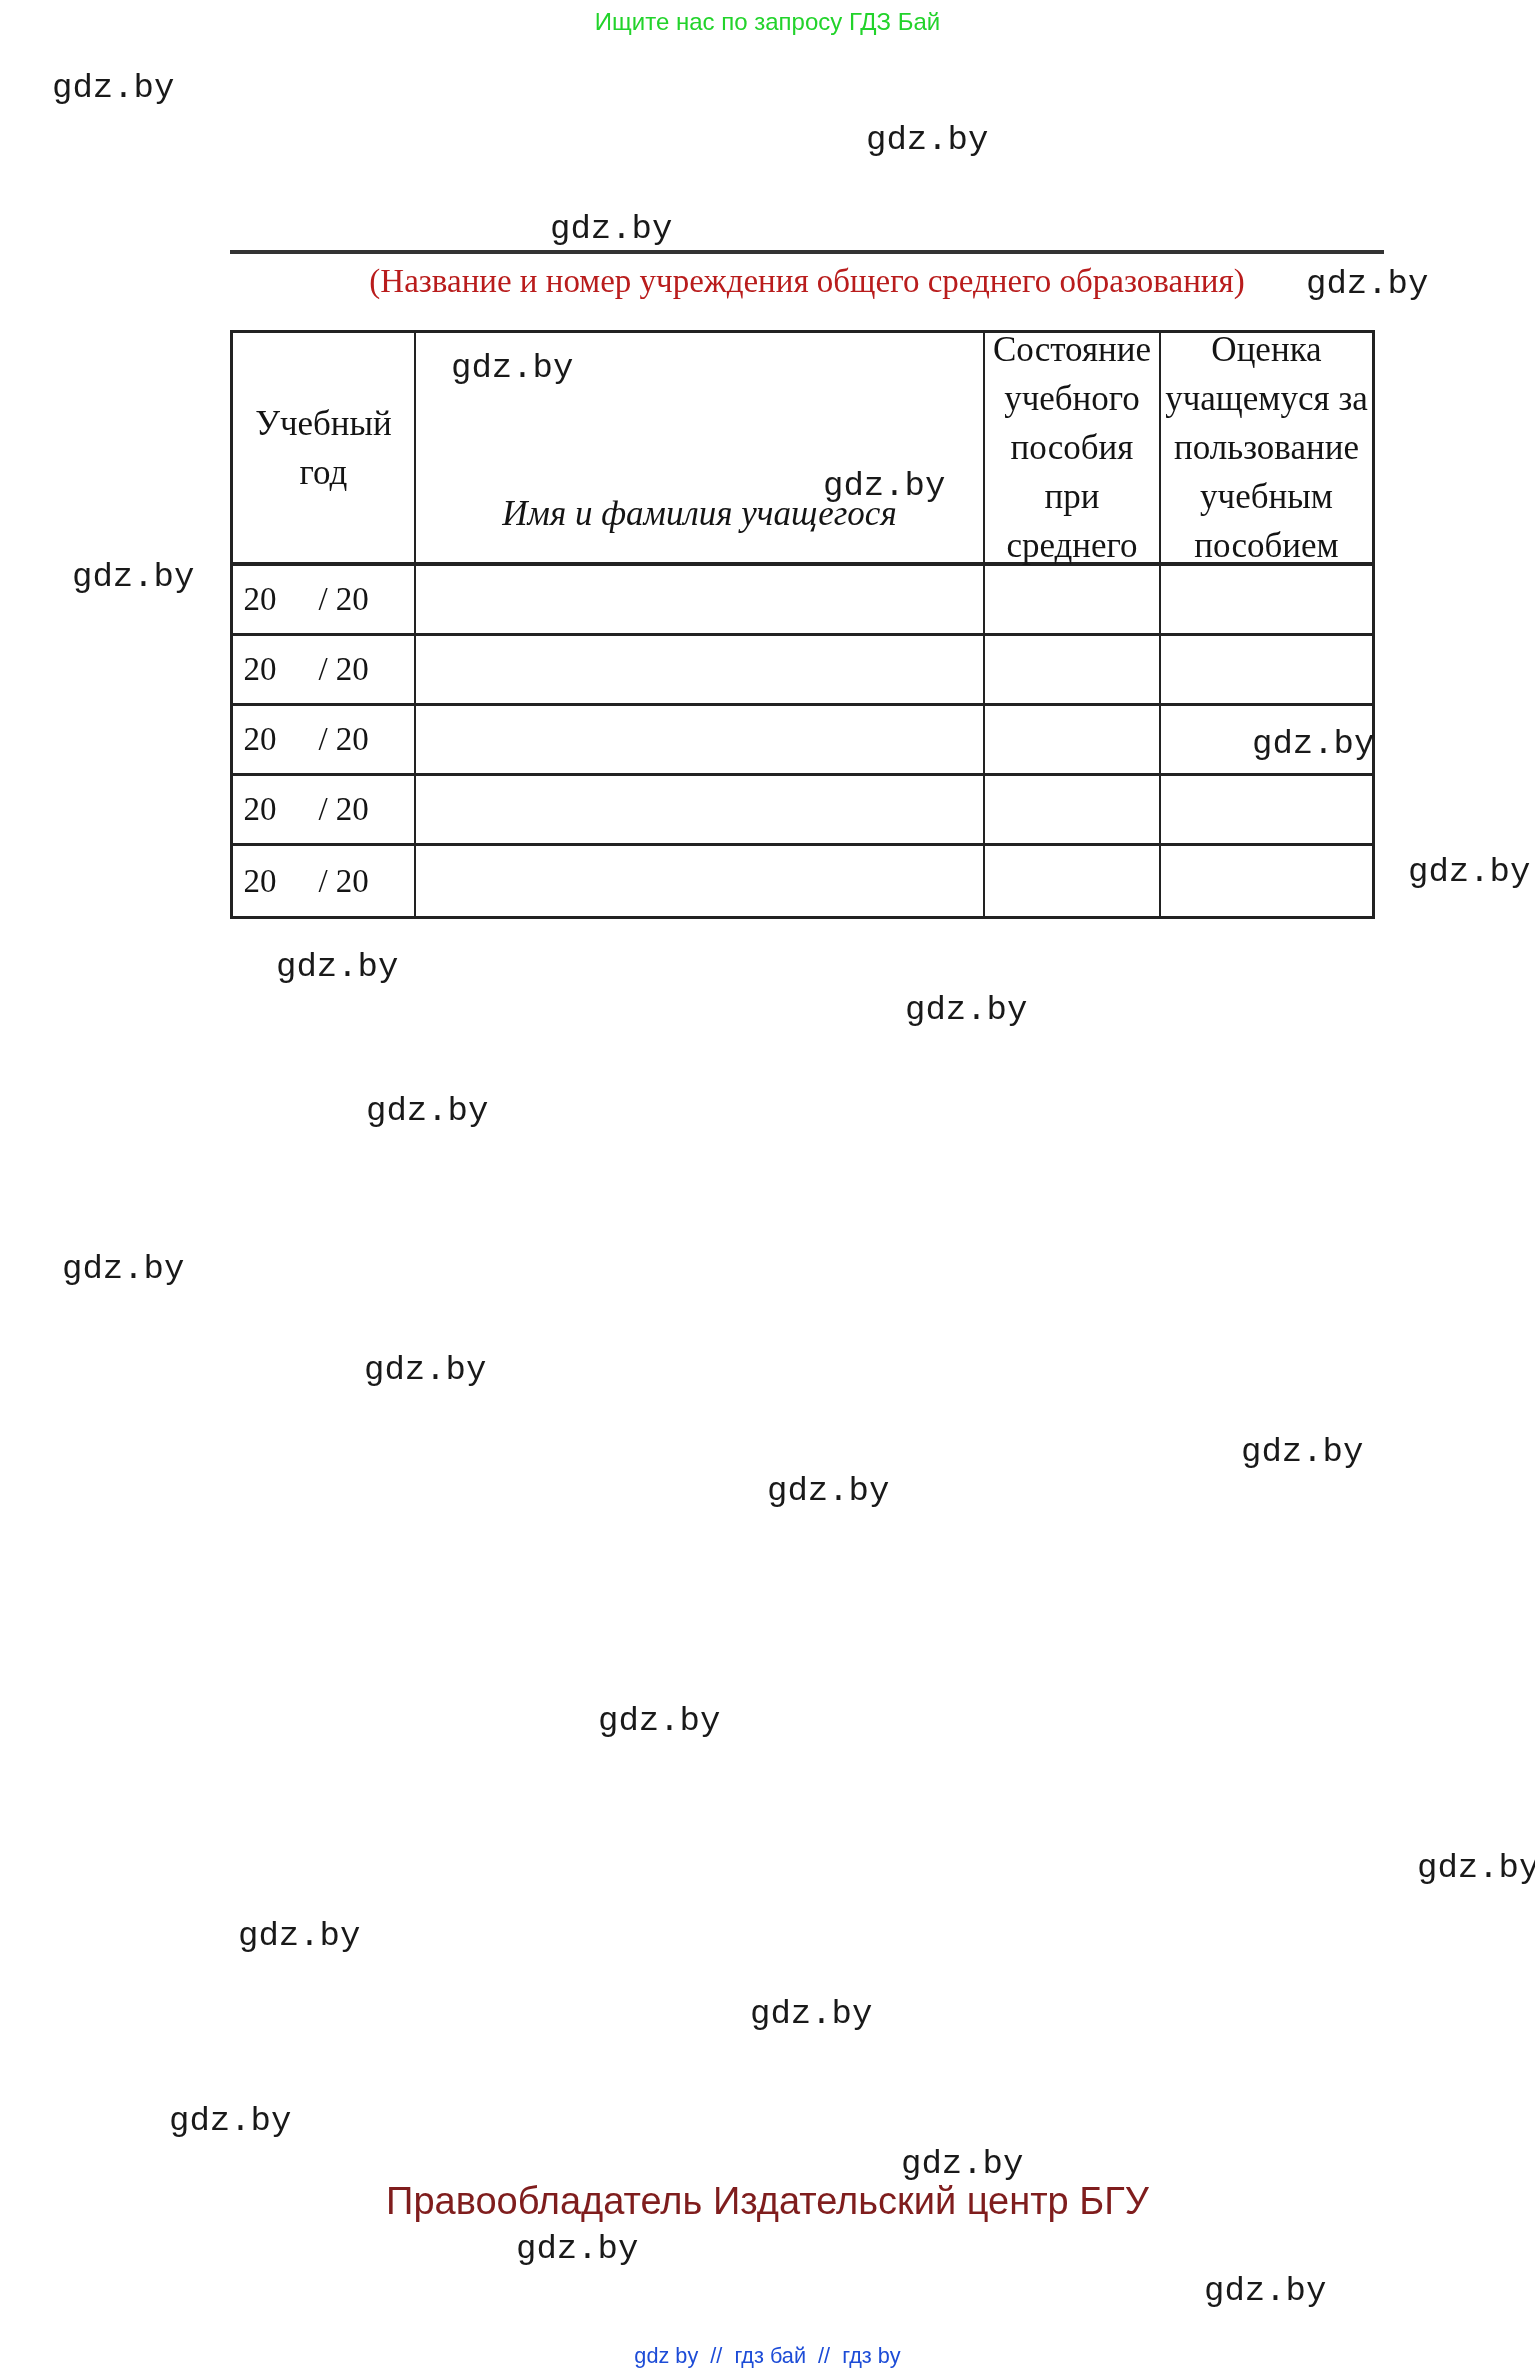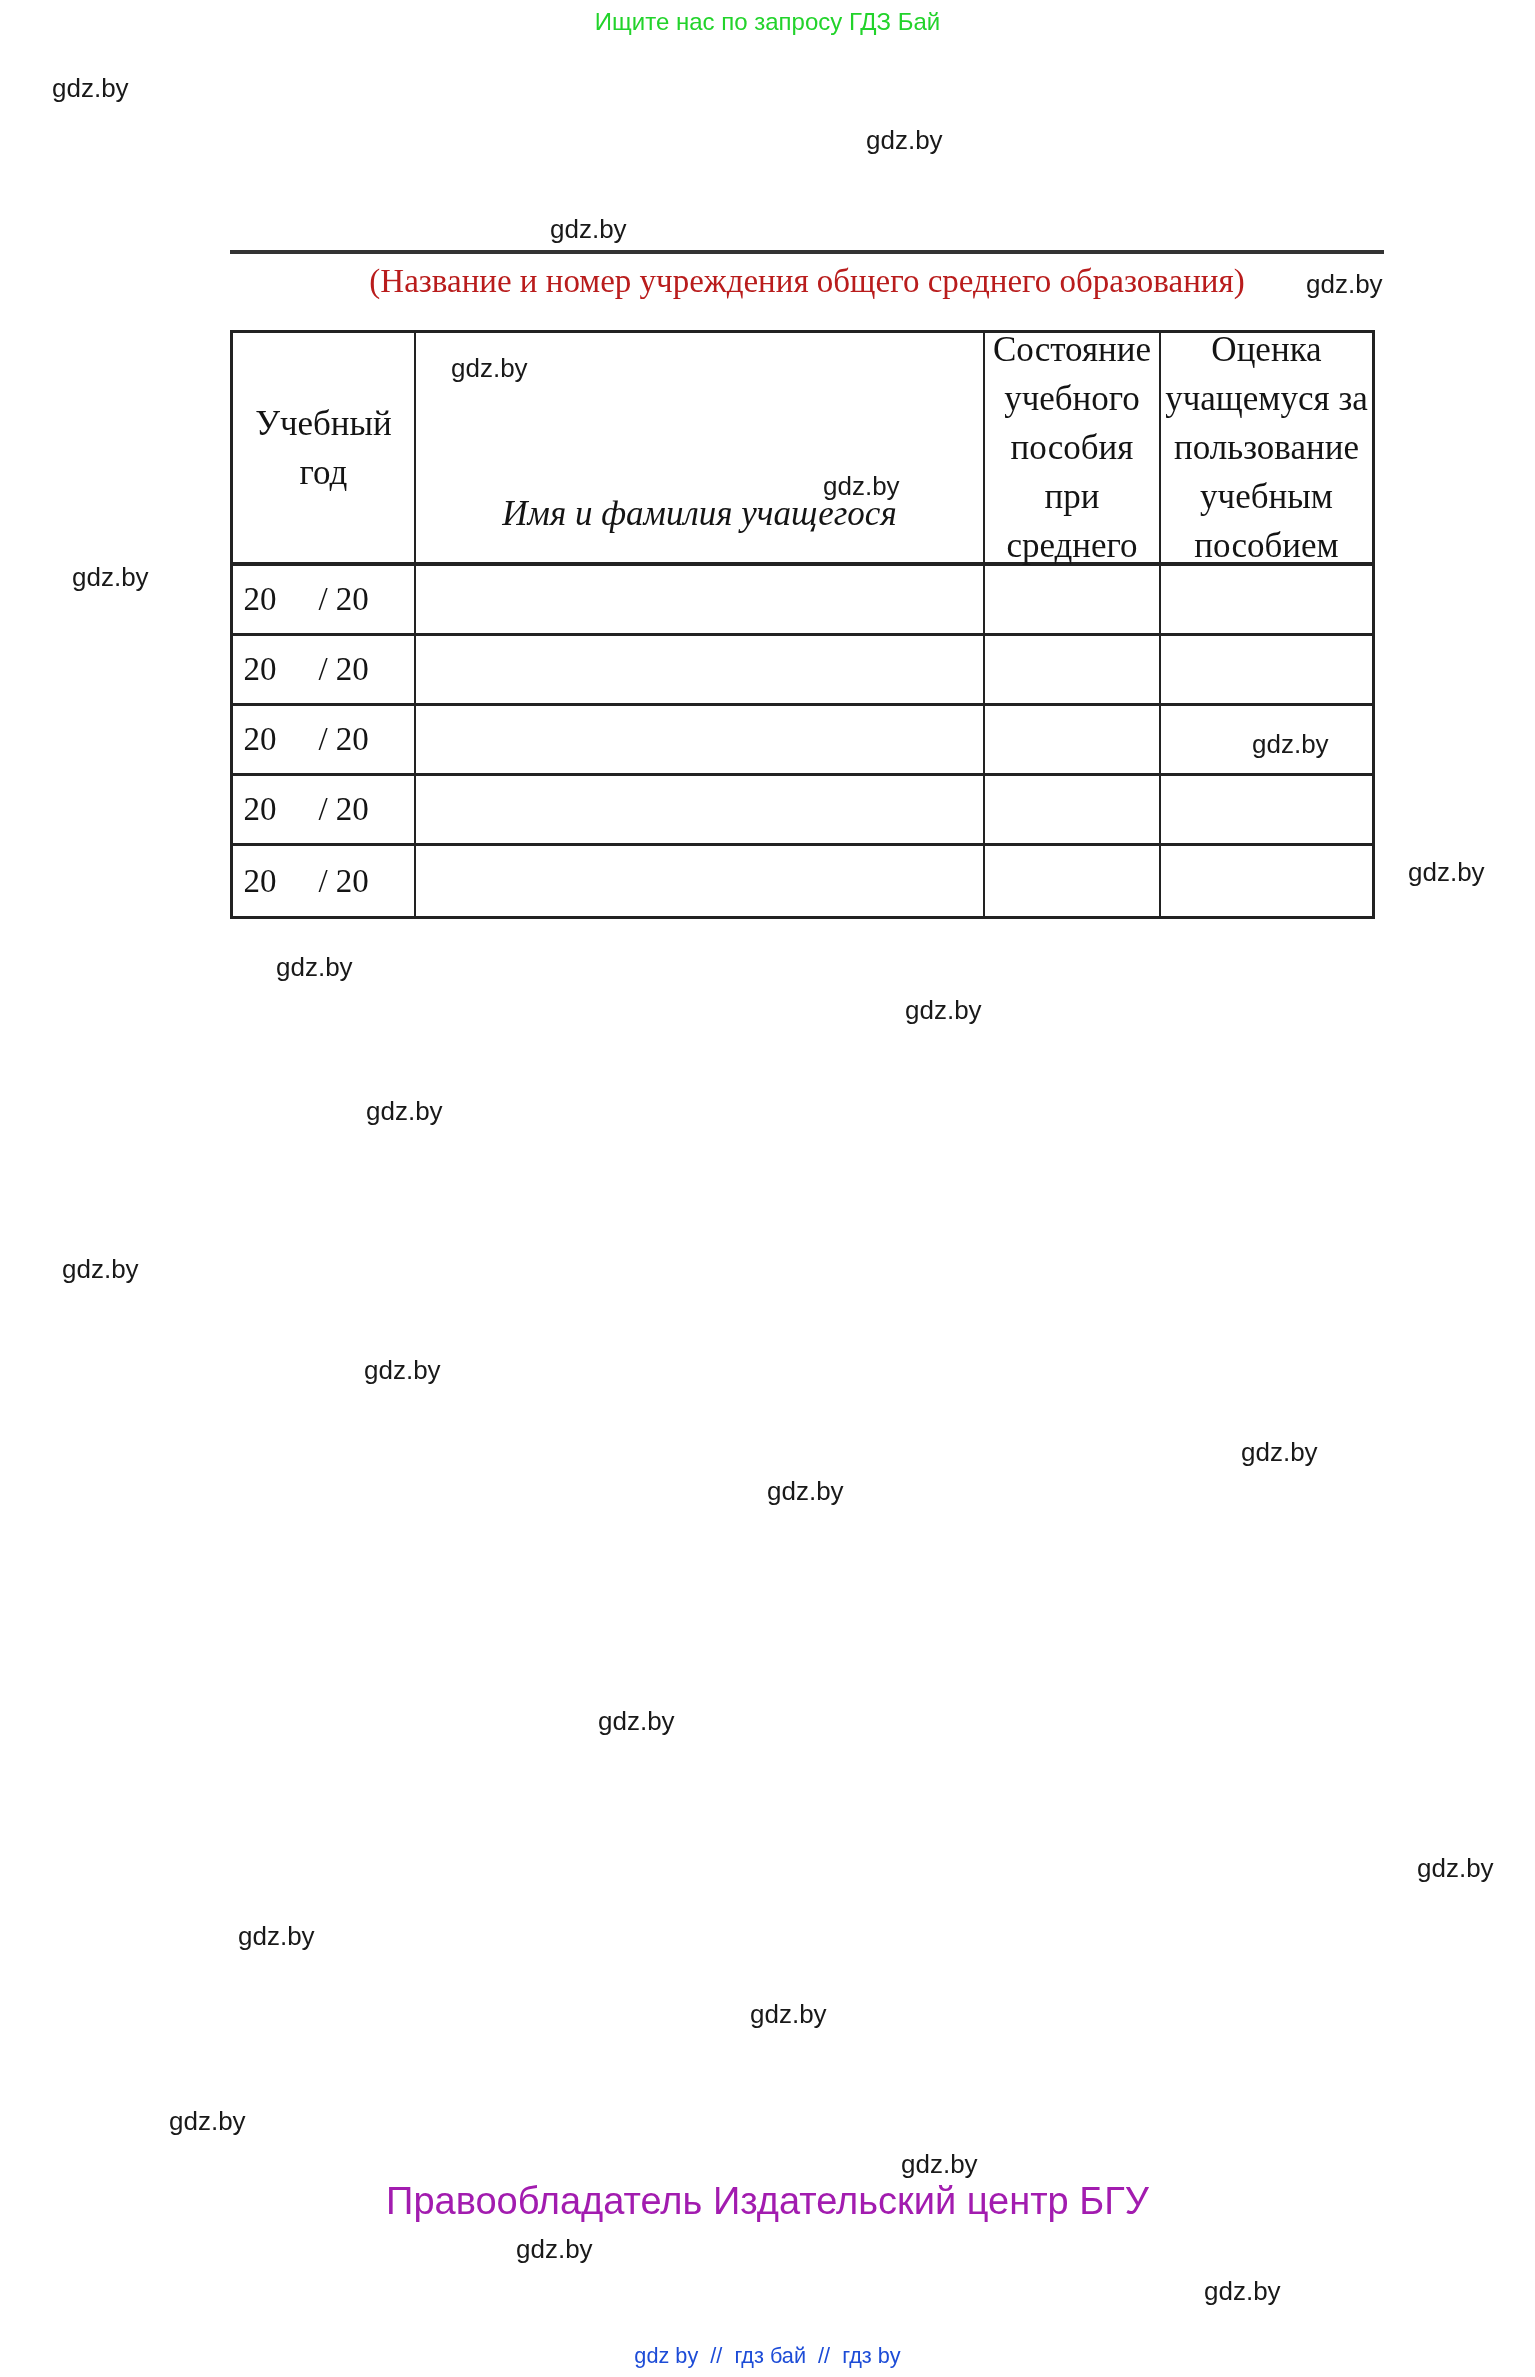--- a/index.html
+++ b/index.html
@@ -11,22 +11,22 @@
     font-family:"Liberation Sans", sans-serif;
   }
   .banner{
     position:absolute;top:7px;left:0;width:100%;
     text-align:center;
     font-size:24px;line-height:29.5px;
     font-family:"Liberation Sans", sans-serif;
   }
   .wm{
     position:absolute;
-    font-size:26px;line-height:29px;
-    font-family:Liberation Sans, sans-serif;
+    font-size:34px;line-height:29px;
+    font-family:Liberation Mono, monospace;
     white-space:nowrap;
   }
   .rule{
     position:absolute;
     left:230px;top:250px;width:1154px;height:3.5px;
     background:#333333;
   }
   .caption{
     position:absolute;
     left:230px;top:263px;width:1154px;
@@ -130,21 +130,21 @@
       <div class="cell last-col"></div>
       <div class="cell ycell last-row">
         <span>20</span>
         <span class="slash">/ 20</span>
       </div>
       <div class="cell last-row"></div>
       <div class="cell last-row"></div>
       <div class="cell last-col last-row"></div>
     </div>
 
-  <div class="copyright" style="color: #a21caf; text-align: right;">Правообладатель Издательский центр БГУ</div>
+  <div class="copyright" style="color: #7f1d1d; text-align: right;">Правообладатель Издательский центр БГУ</div>
 
   <div class="footer" style="color: rgb(29, 76, 215);">gdz by  //  гдз бай  //  гдз by</div>
 
 <div class="wm" style="left: 52px; top: 74px; color: rgb(25, 25, 25);">gdz.by</div>
     <div class="wm" style="left: 866px; top: 126px; color: rgb(25, 25, 25);">gdz.by</div>
     <div class="wm" style="left: 550px; top: 215px; color: rgb(25, 25, 25);">gdz.by</div>
     <div class="wm" style="left: 1306px; top: 270px; color: rgb(25, 25, 25);">gdz.by</div>
     <div class="wm" style="left: 451px; top: 354px; color: rgb(25, 25, 25);">gdz.by</div>
     <div class="wm" style="left: 823px; top: 472px; color: rgb(25, 25, 25);">gdz.by</div>
     <div class="wm" style="left: 72px; top: 563px; color: rgb(25, 25, 25);">gdz.by</div>

